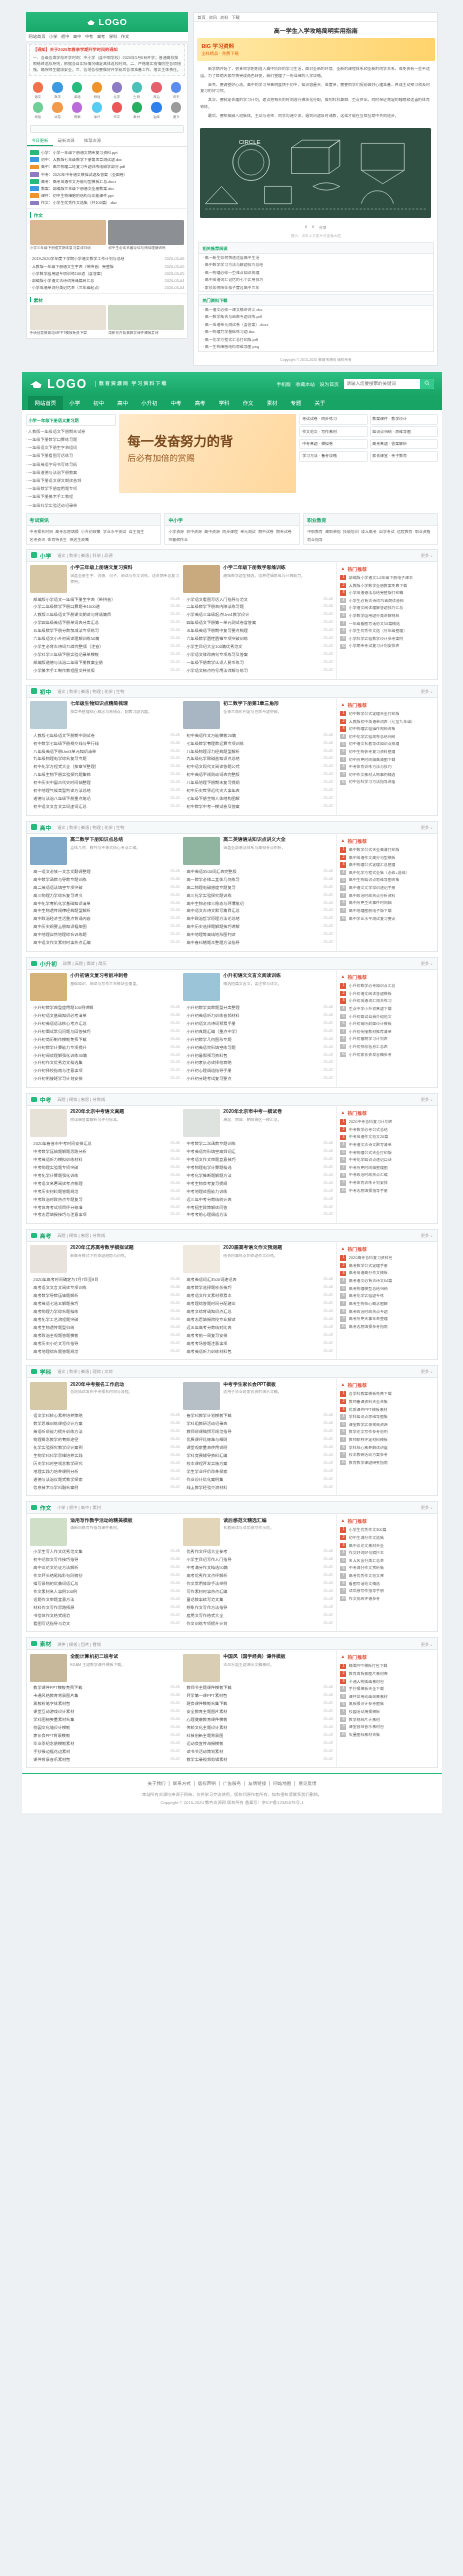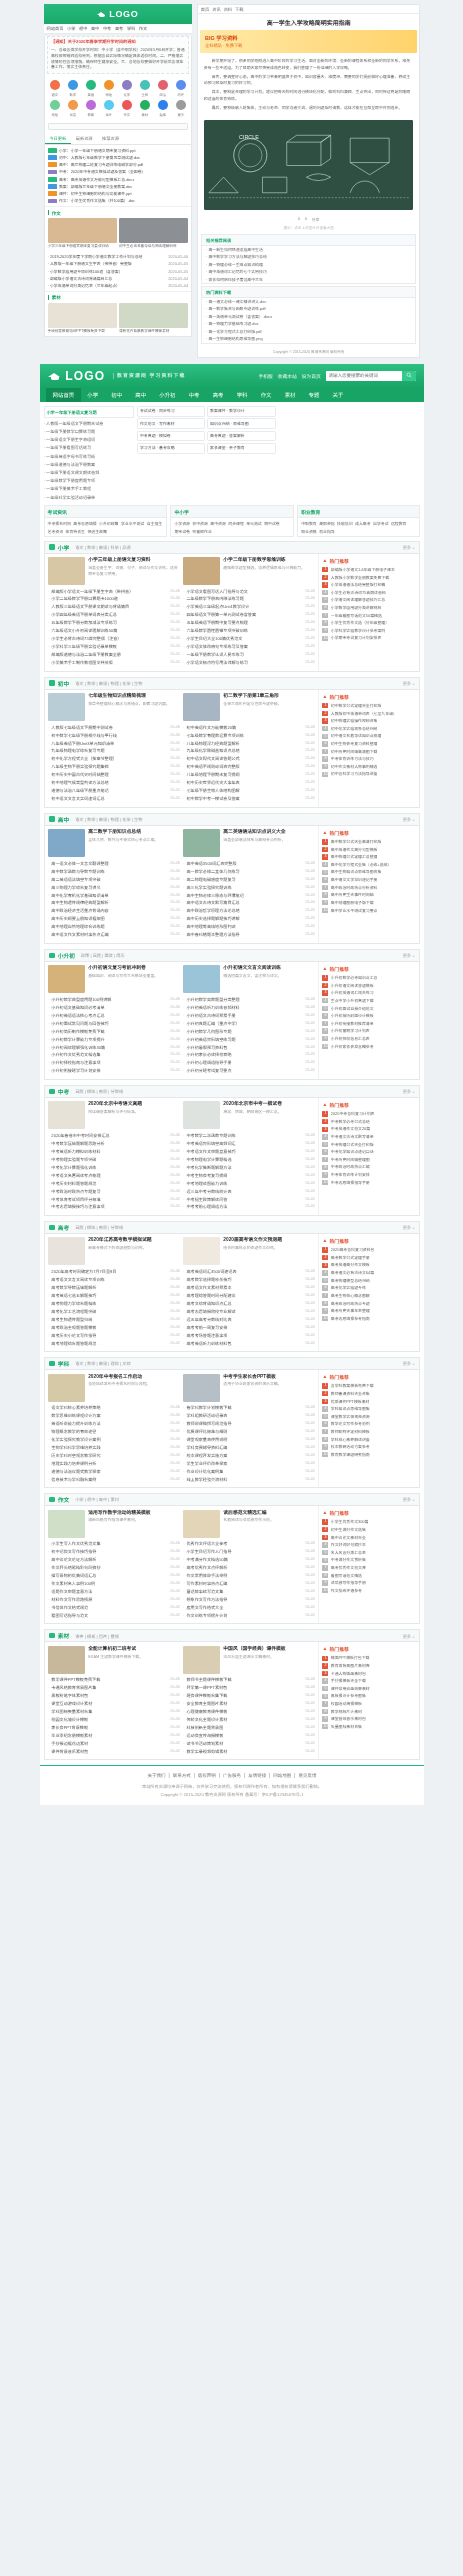--- a/index.html
+++ b/index.html
@@ -5,21 +5,21 @@
 <style>
   * { box-sizing: border-box; margin: 0; padding: 0; }
   html, body {
     width: 464px;
     background: #eef1f3;
     font-family: "Liberation Sans", "DejaVu Sans", sans-serif;
     font-size: 5.4px;
     color: #333;
   }
   a { color: inherit; text-decoration: none; }
-  .wrap { width: 384px; margin: 0 auto; }
+  .wrap { width: 420px; margin: 8px auto; }
 
   
   .panel { background: #fff; border: 0.6px solid #e2e6e8; }
   .muted { color: #999; }
   .clip { overflow: hidden; text-overflow: ellipsis; white-space: nowrap; }
 
   
   .top-section { display: flex; gap: 4.8px; padding: 3.6px 3.6px 6px 3.6px; }
   .top-left  { width: 180px; }
   .top-right { width: 271px; }
@@ -468,20 +468,24 @@
             <li class="clip" style="font-size:4.1px;line-height:2;color:#666">· 一年级语文下册生字表组词</li>
             <li class="clip" style="font-size:4.1px;line-height:2;color:#666">· 一年级下册看图写话练习</li>
             <li class="clip" style="font-size:4.1px;line-height:2;color:#666">· 一年级英语字母书写练习纸</li>
             <li class="clip" style="font-size:4.1px;line-height:2;color:#666">· 一年级道德与法治下册教案</li>
             <li class="clip" style="font-size:4.1px;line-height:2;color:#666">· 一年级下册语文课文朗读音频</li>
             <li class="clip" style="font-size:4.1px;line-height:2;color:#666">· 一年级数学下册应用题专项</li>
             <li class="clip" style="font-size:4.1px;line-height:2;color:#666">· 一年级下册美术手工教程</li>
             <li class="clip" style="font-size:4.1px;line-height:2;color:#666">· 一年级科学实验活动记录单</li>
           </ul>
       </div>
+      <div class="hero-mid">
+        <div class="bigtext">每一发奋努力的背</div>
+        <div class="subtext">后必有加倍的赏赐</div>
+      </div>
       <div class="hero-right">
         <div class="hero-cards" id="heroCards">
             <div class="hero-card">考试试卷 · 同步练习</div>
             <div class="hero-card">教案课件 · 教学设计</div>
             <div class="hero-card">作文范文 · 写作素材</div>
             <div class="hero-card">知识点归纳 · 思维导图</div>
             <div class="hero-card">中考真题 · 模拟卷</div>
             <div class="hero-card">高考真题 · 答案解析</div>
             <div class="hero-card">学习方法 · 备考攻略</div>
             <div class="hero-card">家长课堂 · 亲子教育</div>

